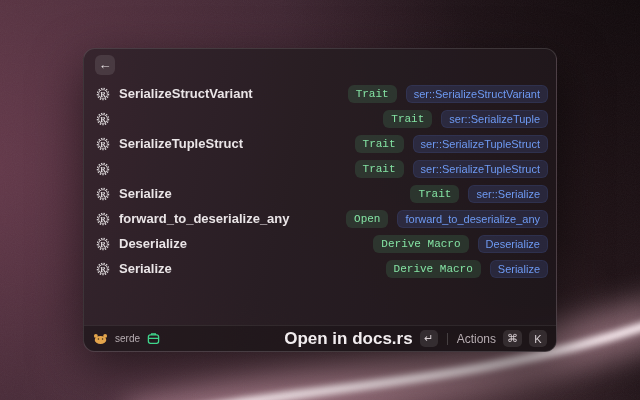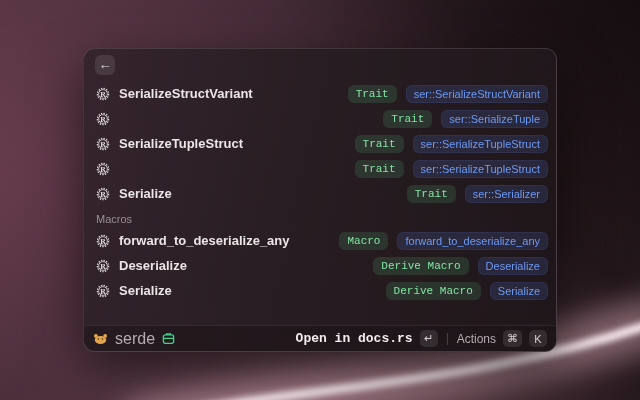--- a/index.html
+++ b/index.html
@@ -40,23 +40,23 @@
   .row-label { font-size:13px; color:#eae5e7; white-space:nowrap;font-weight:bold; }
   .spacer { flex:1; }
   .badge { font-size:11px; line-height:1; padding:4px 8px 3px; border-radius:6px; white-space:nowrap; }
   .badge.type { color:#84e2a3; background:rgba(92,210,134,0.15);font-family:Liberation Mono, monospace; }
   .badge.path { color:#6e9af3; background:rgba(96,134,245,0.15); box-shadow:inset 0 0 0 1px rgba(96,134,245,0.10); }
   .sec-header { font-size:11px; color:#9a8f94; padding:7px 12px 3px; }
 
   
   .footer { flex:0 0 auto; height:26px; border-top:1px solid rgba(255,255,255,0.08);
     display:flex; align-items:center; gap:7px; padding:0 9px; background:rgba(24,18,21,0.45); }
-  .app-name { font-size:16px; color:#b6acb1; }
+  .app-name { font-size:10px; color:#b6acb1; }
   .footer-right { margin-left:auto; display:flex; align-items:center; gap:7px; }
-  .primary-action { font-size:13px; font-weight:700; color:#f2edef; cursor:pointer;font-family:Liberation Mono, monospace; }
+  .primary-action { font-size:17px; font-weight:700; color:#f2edef; cursor:pointer; }
   .secondary-action { font-size:12px; color:#b6acb1; cursor:pointer;text-align:right; }
   .key { min-width:18px; height:17px; padding:0 4px; border-radius:5px; background:rgba(255,255,255,0.10);
     display:flex; align-items:center; justify-content:center; font-size:11px; color:#d8cfd3; cursor:pointer; }
   .vdiv { width:1px; height:12px; background:rgba(255,255,255,0.18); margin:0 2px; }
 </style>
 </head>
 <body>
 
 <div class="wallpaper">
   <svg class="arc" width="640" height="400" viewBox="0 0 640 400">
@@ -146,36 +146,35 @@
       <span class="rust-ico">
         <svg width="14" height="14" viewBox="0 0 16 16">
             <circle cx="8" cy="8" r="6.4" fill="none" stroke="#d9d4d6" stroke-width="1.5" stroke-dasharray="1.6 1.4"></circle>
             <circle cx="8" cy="8" r="5" fill="none" stroke="#d9d4d6" stroke-width="1"></circle>
             <text x="8" y="11" font-size="8" font-weight="bold" text-anchor="middle" fill="#d9d4d6" font-family="DejaVu Serif, serif">R</text>
           </svg>
       </span>
       <span class="row-label">Serialize</span>
       <span class="spacer"></span>
       <span class="badge type">Trait</span>
-      <span class="badge path">ser::Serializer</span>
-    </div>
-
-    <div class="sec-header">Macros</div>
+      <span class="badge path">ser::Serialize</span>
+    </div>
+
 
     <div class="row">
       <span class="rust-ico">
         <svg width="14" height="14" viewBox="0 0 16 16">
             <circle cx="8" cy="8" r="6.4" fill="none" stroke="#d9d4d6" stroke-width="1.5" stroke-dasharray="1.6 1.4"></circle>
             <circle cx="8" cy="8" r="5" fill="none" stroke="#d9d4d6" stroke-width="1"></circle>
             <text x="8" y="11" font-size="8" font-weight="bold" text-anchor="middle" fill="#d9d4d6" font-family="DejaVu Serif, serif">R</text>
           </svg>
       </span>
       <span class="row-label">forward_to_deserialize_any</span>
       <span class="spacer"></span>
-      <span class="badge type">Macro</span>
+      <span class="badge type">Open</span>
       <span class="badge path">forward_to_deserialize_any</span>
     </div>
 
 
     <div class="row">
       <span class="rust-ico">
         <svg width="14" height="14" viewBox="0 0 16 16">
             <circle cx="8" cy="8" r="6.4" fill="none" stroke="#d9d4d6" stroke-width="1.5" stroke-dasharray="1.6 1.4"></circle>
             <circle cx="8" cy="8" r="5" fill="none" stroke="#d9d4d6" stroke-width="1"></circle>
             <text x="8" y="11" font-size="8" font-weight="bold" text-anchor="middle" fill="#d9d4d6" font-family="DejaVu Serif, serif">R</text>

